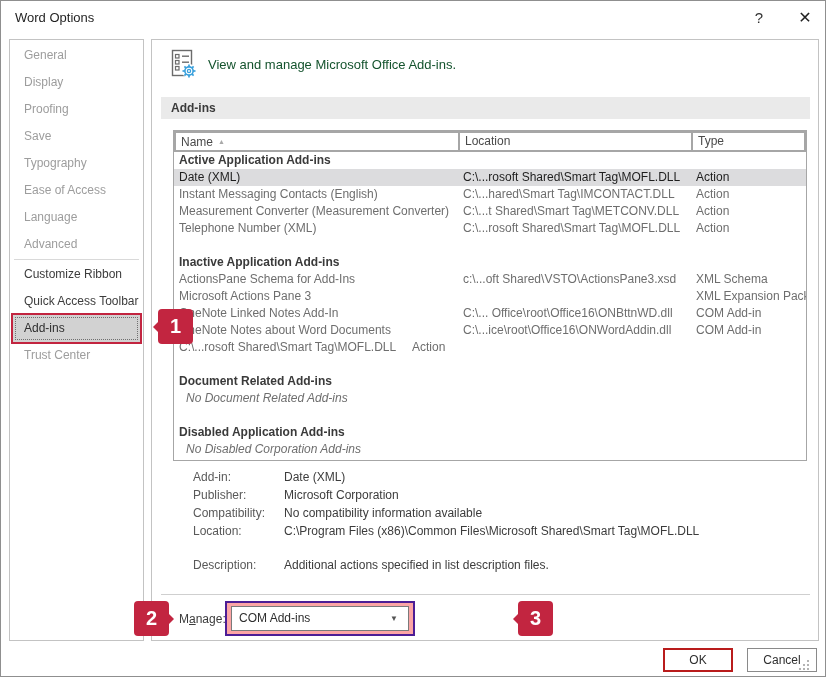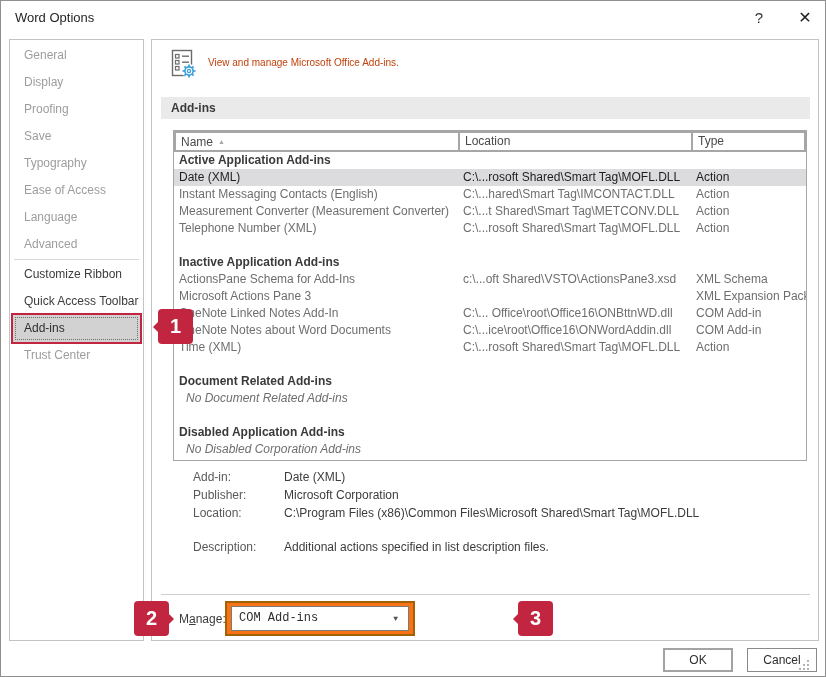--- a/index.html
+++ b/index.html
@@ -22,21 +22,21 @@
               font-size:12px; cursor:default; position:relative; }
   .nav-item.muted { color:#9d9d9d; }
   .nav-sep { border:none; border-top:1px solid #d9d9d9; margin:1px 4px; }
   .nav-item.selected { background:#d2d2d2; outline:1px dotted #707070; outline-offset:-3px;
                        box-shadow:0 0 0 2px #c22540; color:#2e2e2e; }
   
   .main { position:absolute; left:150px; top:38px; width:668px; height:602px;
           border:1px solid #c3c3c3; background:#fff; }
   .head-row { position:absolute; left:18px; top:6px; height:36px; }
   .head-icon { position:absolute; left:0; top:2px; }
-  .head-text { position:absolute; left:38px; top:11px; width:420px; font-size:10px; color:#c2410c; }
+  .head-text { position:absolute; left:38px; top:11px; width:420px; font-size:13px; color:#14532d; }
   .section-bar { position:absolute; left:9px; top:57px; width:649px; height:22px; background:#eaeaea;
                  line-height:22px; padding-left:10px; font-weight:bold; color:#3a3a3a; }
   
   .table { position:absolute; left:21px; top:90px; width:634px; height:331px;
            border:1px solid #a6a6a6; background:#fff; overflow:hidden; }
   .thead { display:flex; height:21px; border:2px solid #a6a6a6; background:#fff; }
   .th { line-height:17px; font-size:12px; color:#4a4a4a; padding-left:5px; background:#fff;
         border-right:2px solid #a6a6a6; white-space:nowrap; overflow:hidden; cursor:default; }
   .th:last-child { border-right:none; }
   .th-name { width:284px; } .th-loc { width:233px; } .th-type { flex:1; }
@@ -54,33 +54,33 @@
   .details { position:absolute; left:41px; top:428px; font-size:12px; }
   .drow { height:18px; line-height:18px; white-space:nowrap; }
   .drow.desc { margin-top:16px; }
   .dlabel { display:inline-block; width:91px; color:#595959; }
   .dvalue { color:#3c3c3c; }
   
   .manage-sep { position:absolute; left:9px; top:554px; width:649px; border:none;
                 border-top:1px solid #cfcfcf; }
   .manage-label { position:absolute; left:27px; top:572px; color:#3c3c3c; }
   .accel { text-decoration:underline; }
-  .red-box { position:absolute; border:2px solid #a16207; background:#f97316;font-family:Liberation Mono, monospace; }
+  .red-box { position:absolute; border:2px solid #4c1d95; background:#fca5a5; }
   .box-dd { left:73px; top:561px; width:190px; height:35px; }
   .dropdown { position:absolute; left:4px; top:3px; width:178px; height:25px;
               border:1px solid #7a7a7a; background:#fff; line-height:23px; padding-left:7px;
               color:#2e2e2e; cursor:default; }
   .dd-arrow { position:absolute; right:10px; top:0; font-size:8px; color:#555; line-height:23px; }
   .box-go { left:268px; top:561px; width:80px; height:35px; }
   .go-btn { position:absolute; left:4px; top:3px; width:68px; height:25px; border:1px solid #a0a0a0;
             background:#fff; text-align:center; line-height:23px; color:#2e2e2e; cursor:default; }
   
   .btn { position:absolute; top:647px; width:70px; height:24px; background:#fff; text-align:center;
          line-height:21px; font-size:12px; color:#2e2e2e; cursor:default; }
-  .btn-ok { left:662px; border:2px solid #a3a3a3; }
+  .btn-ok { left:662px; border:2px solid #b91c1c; }
   .btn-cancel { left:746px; border:1px solid #8a8a8a; line-height:22px; }
   
   .badge { position:absolute; width:35px; height:35px; z-index:20; }
   .badge .num { display:block; width:35px; height:35px; background:#c22540; color:#fff;
                 font-size:20px; font-weight:bold; text-align:center; line-height:35px;
                 border-radius:4px; }
   .b-arrow { position:absolute; width:0; height:0; border:8px solid transparent; top:10px; }
   .a-left { left:-13px; border-right-color:#c22540; }
   .a-right { right:-13px; border-left-color:#c22540; }
   .badge1 { left:157px; top:308px; }
@@ -203,21 +203,20 @@
             <span class="c-name">OneNote Linked Notes Add-In</span>
             <span class="c-loc">C:\... Office\root\Office16\ONBttnWD.dll</span>
             <span class="c-type">COM Add-in</span>
           </div>
         <div class="trow">
             <span class="c-name">OneNote Notes about Word Documents</span>
             <span class="c-loc">C:\...ice\root\Office16\ONWordAddin.dll</span>
             <span class="c-type">COM Add-in</span>
           </div>
         <div class="trow">
-            <span class="c-name">Time (XML)</span>
             <span class="c-loc">C:\...rosoft Shared\Smart Tag\MOFL.DLL</span>
             <span class="c-type">Action</span>
           </div>
         <div class="trow"></div>
         <div class="trow r-group">
             <span class="c-full">Document Related Add-ins</span>
           </div>
         <div class="trow r-note">
             <span class="c-full">No Document Related Add-ins</span>
           </div>
@@ -227,20 +226,21 @@
           </div>
         <div class="trow r-note">
             <span class="c-full">No Disabled Corporation Add-ins</span>
           </div>
       </div>
     </div>
 
     <div class="details">
       <div class="drow"><span class="dlabel">Add-in:</span><span class="dvalue">Date (XML)</span></div>
       <div class="drow"><span class="dlabel">Publisher:</span><span class="dvalue">Microsoft Corporation</span></div>
+      <div class="drow"><span class="dlabel">Compatibility:</span><span class="dvalue">No compatibility information available</span></div>
       <div class="drow"><span class="dlabel">Location:</span><span class="dvalue">C:\Program Files (x86)\Common Files\Microsoft Shared\Smart Tag\MOFL.DLL</span></div>
       <div class="drow desc"><span class="dlabel">Description:</span><span class="dvalue">Additional actions specified in list description files.</span></div>
     </div>
 
     <hr class="manage-sep">
 
     <span class="manage-label"><span>M</span><span class="accel">a</span><span>nage:</span></span>
 
     <div class="red-box box-dd">
       <div class="dropdown">

